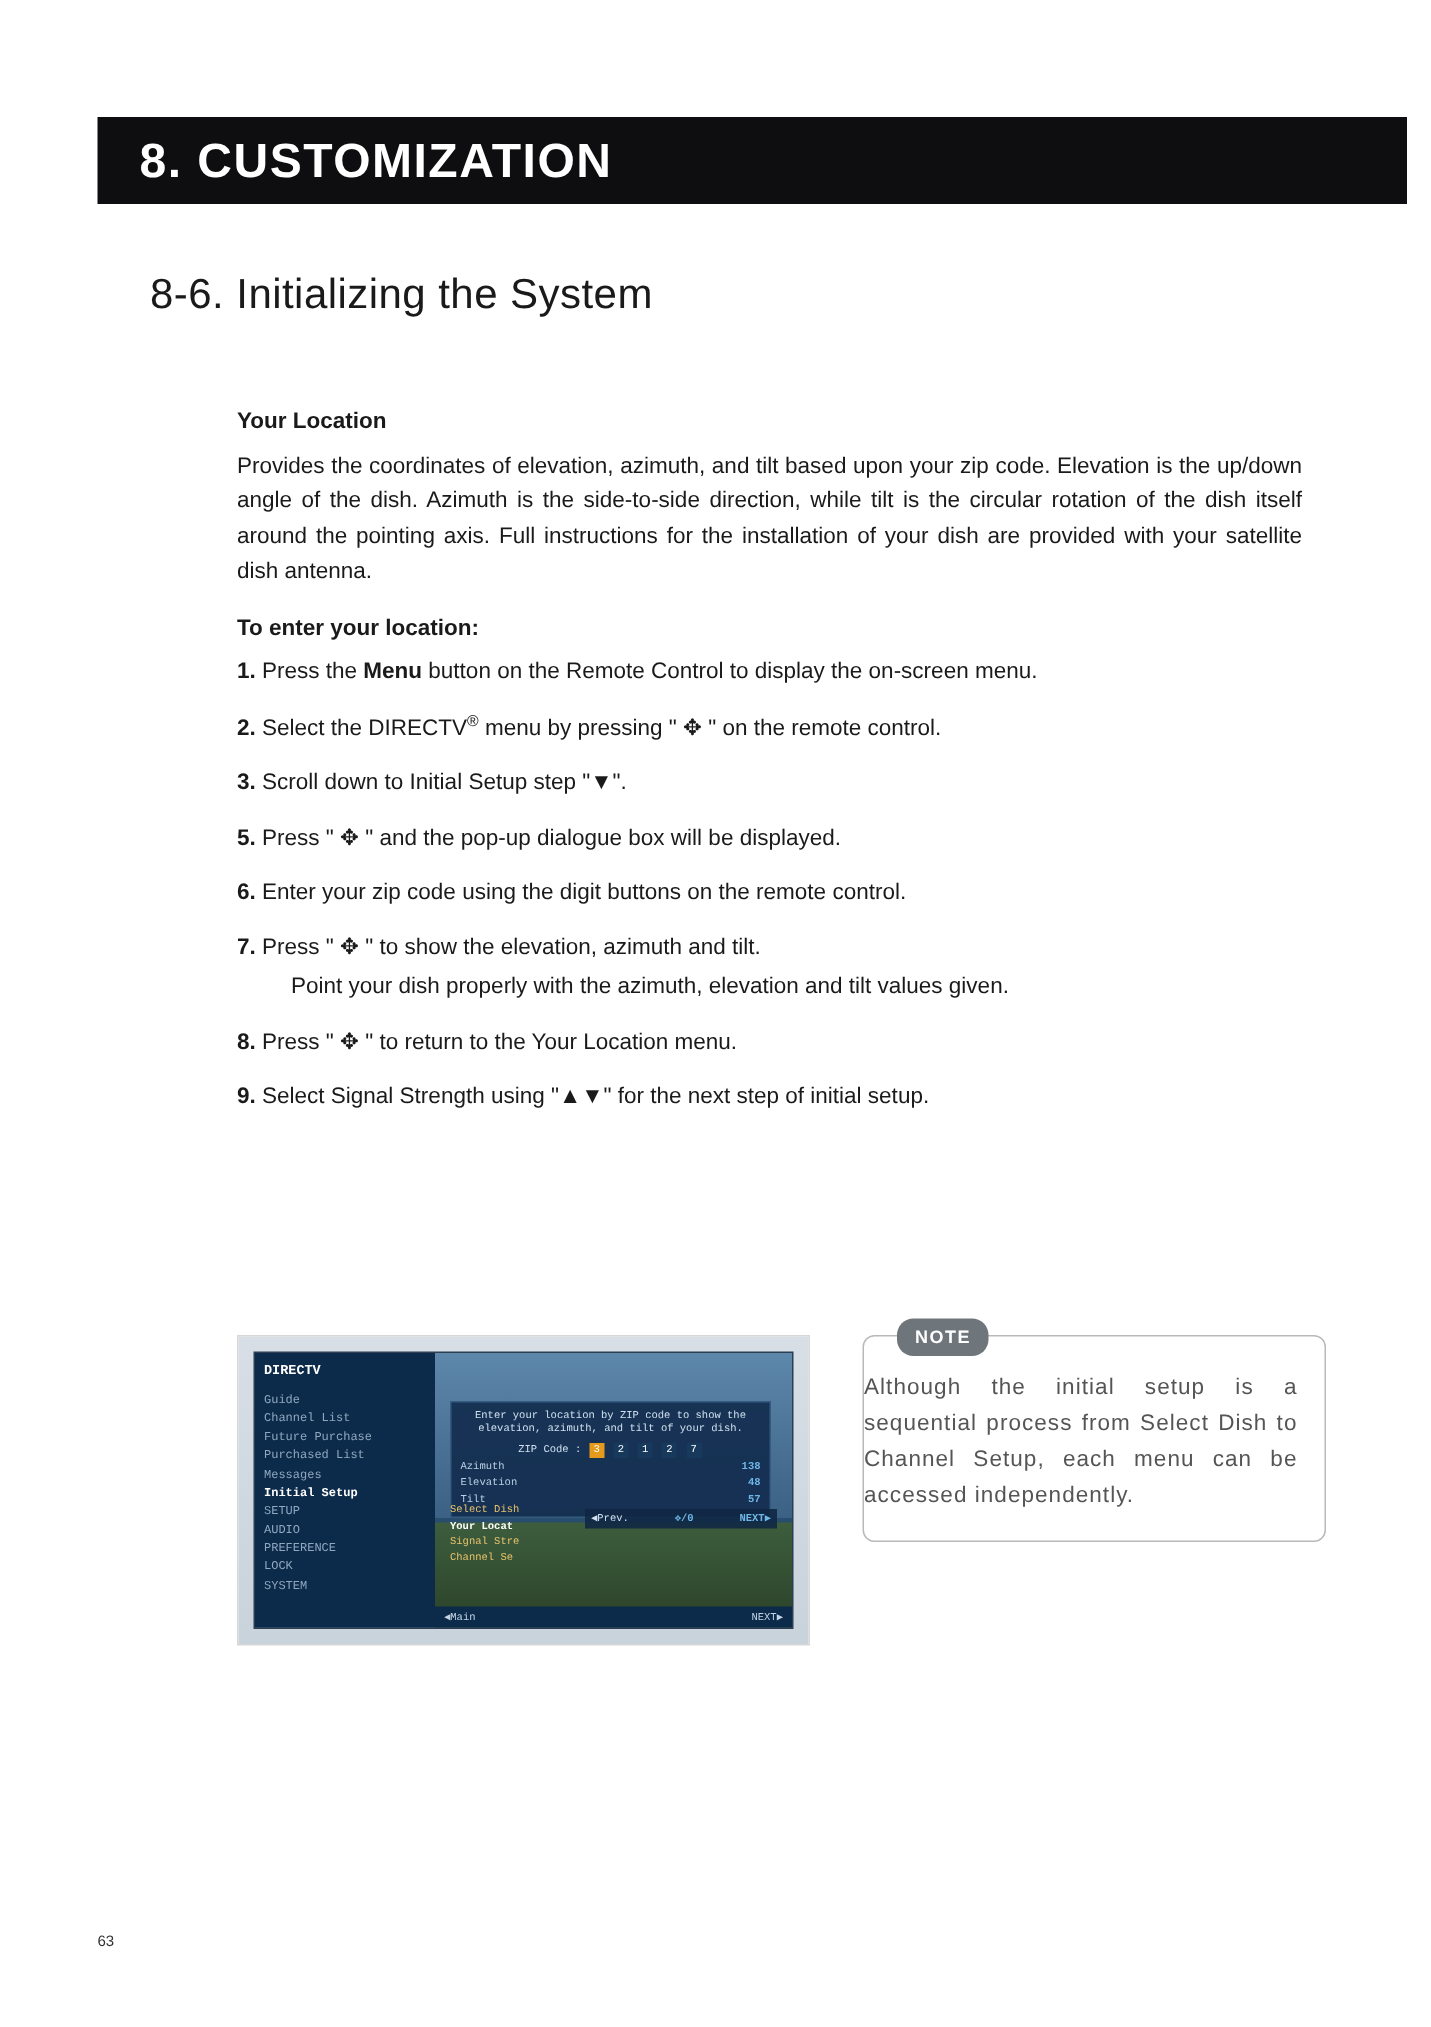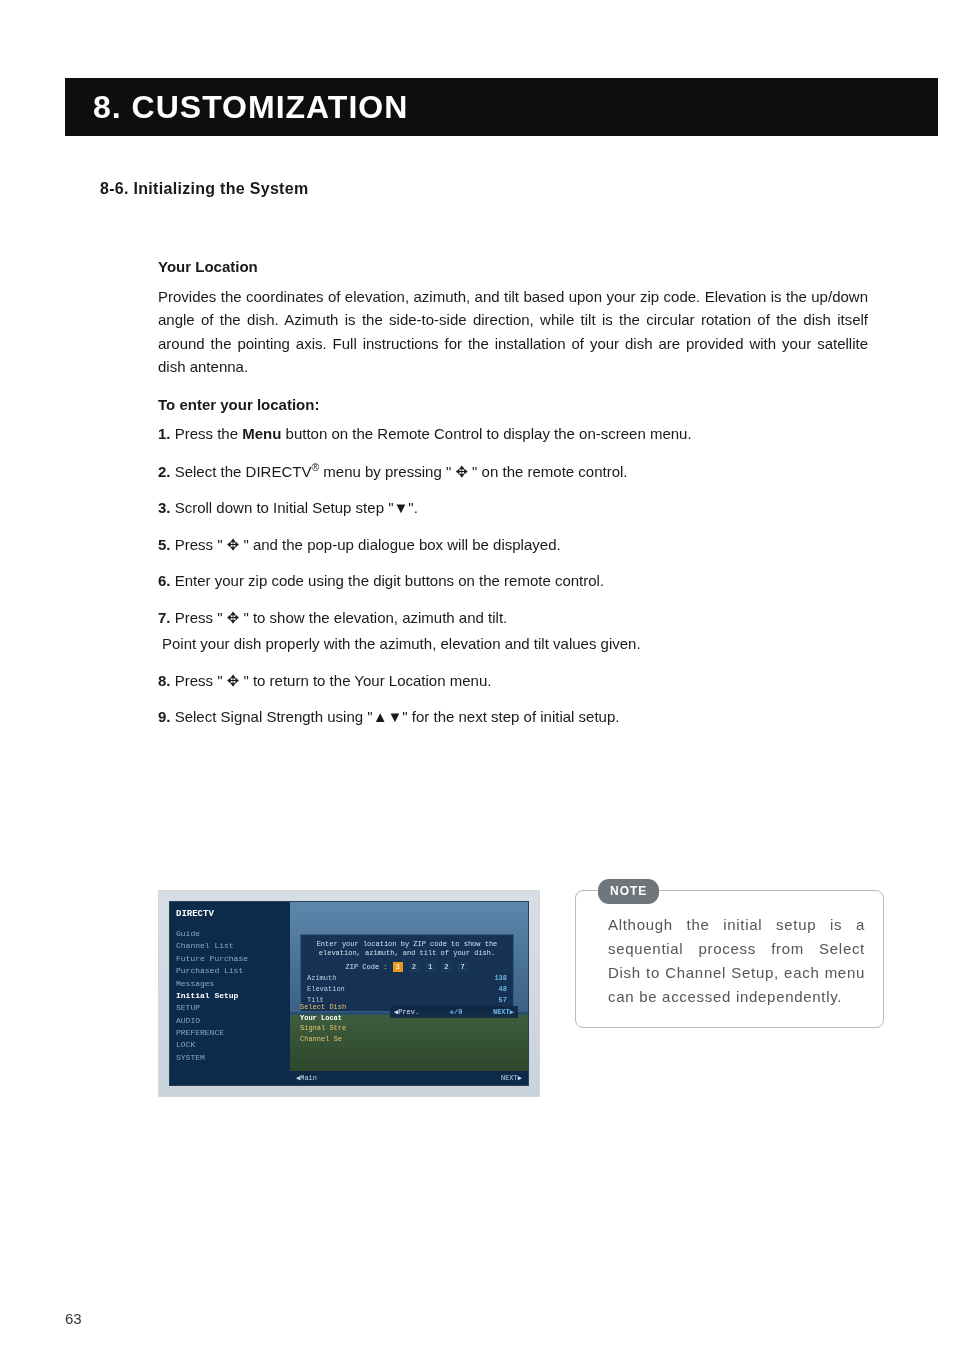--- a/index.html
+++ b/index.html
@@ -48,22 +48,22 @@
   }
 
   .content {
     position: absolute;
     top: 180px;
     left: 100px;
     right: 70px;
   }
 
   .section-title {
-    font-size: 16px;
-    font-weight: 700;
+    font-size: 28px;
+    font-weight: 400;
     letter-spacing: 0.3px;
     margin: 0 0 60px 0;
     font-family: "Arial Narrow", "Helvetica Neue Condensed", Arial, sans-serif;
     font-stretch: condensed;
   }
 
   .subhead {
     font-size: 15px;
     font-weight: 700;
     margin: 0 0 10px 58px;
@@ -90,21 +90,21 @@
   }
   .step .num {
     font-weight: 700;
   }
   .step .b {
     font-weight: 700;
   }
   .sup { font-size: 0.7em; vertical-align: super; }
   .step .sub {
     display: block;
-    margin-left: 4px;
+    margin-left: 36px;
     margin-top: 4px;
   }
 
   .lower {
     position: absolute;
     top: 890px;
     left: 100px;
     right: 70px;
     display: flex;
     gap: 35px;
@@ -204,21 +204,21 @@
     justify-content: space-between;
     padding: 0 6px;
   }
 
   
   .note-box {
     flex: 1;
     position: relative;
     border: 1px solid var(--note-border);
     border-radius: 8px;
-    padding: 22px 18px 18px 32px;
+    padding: 22px 18px 18px 0;
     color: #555;
     font-size: 15px;
     line-height: 1.6;
     text-align: justify;
     font-family: "Arial Narrow", Arial, sans-serif;
     font-stretch: condensed;
     height: fit-content;
     margin-top: 0;
     box-sizing: border-box;
     letter-spacing: 0.7px;
@@ -232,22 +232,22 @@
     font-weight: 700;
     font-size: 12px;
     letter-spacing: 1px;
     padding: 3px 12px;
     border-radius: 11px;
   }
 
   .pageno {
     position: absolute;
     left: 65px;
-    bottom: 24px;
-    font-size: 15px;
+    bottom: 51px;
+    font-size: 10px;
     color: #333;
   }
 </style>
 </head>
 <body>
 
 <div class="page">
 
   <div class="banner">
     <span class="banner-title">8. CUSTOMIZATION</span>

